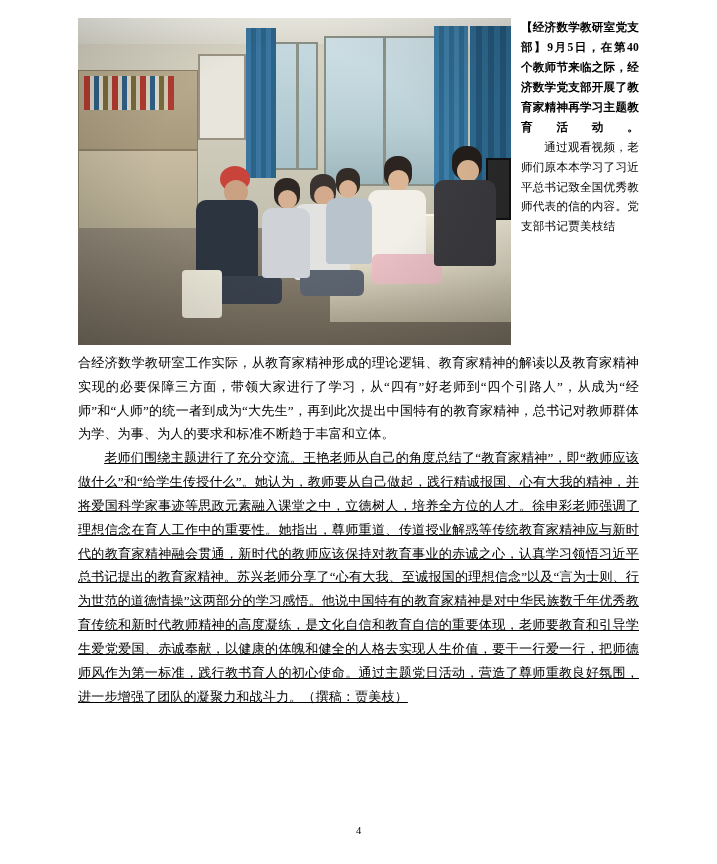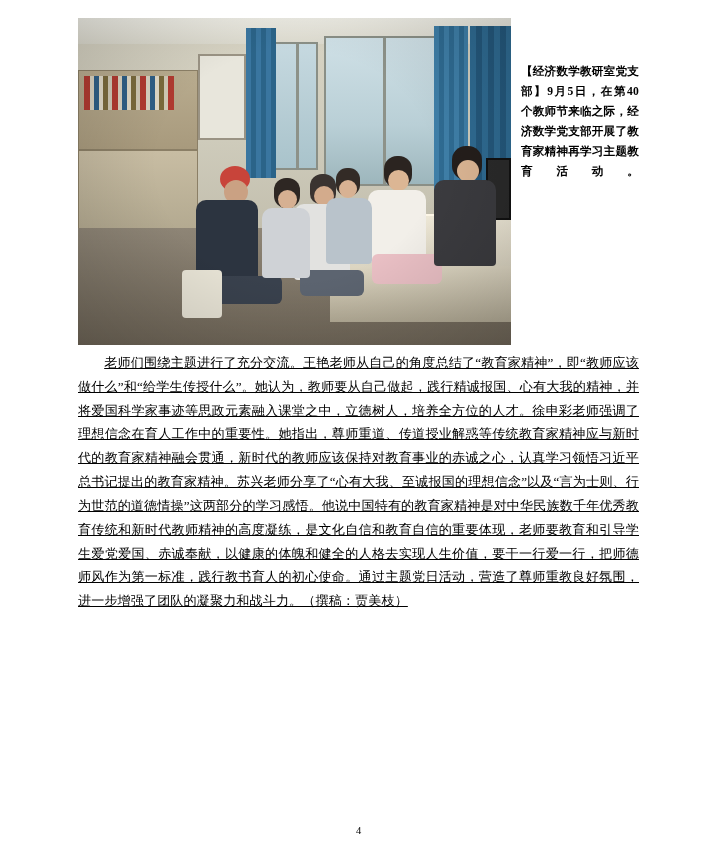--- a/index.html
+++ b/index.html
@@ -122,21 +122,20 @@
   }
   .p-head { position: absolute; border-radius: 50%; }
   .p-body { position: absolute; border-radius: 10px 10px 4px 4px; }
   .ph-vignette {
     position: absolute; inset: 0;
     background: radial-gradient(ellipse at 50% 45%, rgba(0,0,0,0) 45%, rgba(0,0,0,0.18) 100%);
   }
   .right-col {
     float: right;
     width: 118px;
-    margin-top: 44px;
   }
   .right-col p {
     margin: 0;
     font-size: 11.6px;
     line-height: 1.72;
     text-align: justify;
     text-align-last: justify;
     letter-spacing: 0.2px;
     font-family: "Liberation Serif", "DejaVu Serif", serif;
   }
@@ -236,23 +235,25 @@
           <div class="p-head" style="left:261px; top:162px; width:18px; height:18px; background:#d8b293;"></div>
           <div class="p-body" style="left:248px; top:180px; width:46px; height:66px; background:#b9c3cb;"></div>
         </div>
         <div class="p-body" style="left:104px; top:252px; width:40px; height:48px; background:#e6e2d4; border-radius:4px;"></div>
         <div class="ph-vignette"></div>
       </div>
     </div>
 
     <div class="right-col">
       <p class="first">【经济数学教研室党支部】9月5日，在第40个教师节来临之际，经济数学党支部开展了教育家精神再学习主题教育活动。</p>
+      <p class="indent">通过观看视频，老师们原本本学习了习近平总书记致全国优秀教师代表的信的内容。党支部书记贾美枝结</p>
     </div>
 
   </div>
 
   <div class="body-text">
+    <p>合经济数学教研室工作实际，从教育家精神形成的理论逻辑、教育家精神的解读以及教育家精神实现的必要保障三方面，带领大家进行了学习，从“四有”好老师到“四个引路人”，从成为“经师”和“人师”的统一者到成为“大先生”，再到此次提出中国特有的教育家精神，总书记对教师群体为学、为事、为人的要求和标准不断趋于丰富和立体。</p>
     <p class="indent">老师们围绕主题进行了充分交流。王艳老师从自己的角度总结了“教育家精神”，即“教师应该做什么”和“给学生传授什么”。她认为，教师要从自己做起，践行精诚报国、心有大我的精神，并将爱国科学家事迹等思政元素融入课堂之中，立德树人，培养全方位的人才。徐申彩老师强调了理想信念在育人工作中的重要性。她指出，尊师重道、传道授业解惑等传统教育家精神应与新时代的教育家精神融会贯通，新时代的教师应该保持对教育事业的赤诚之心，认真学习领悟习近平总书记提出的教育家精神。苏兴老师分享了“心有大我、至诚报国的理想信念”以及“言为士则、行为世范的道德情操”这两部分的学习感悟。他说中国特有的教育家精神是对中华民族数千年优秀教育传统和新时代教师精神的高度凝练，是文化自信和教育自信的重要体现，老师要教育和引导学生爱党爱国、赤诚奉献，以健康的体魄和健全的人格去实现人生价值，要干一行爱一行，把师德师风作为第一标准，践行教书育人的初心使命。通过主题党日活动，营造了尊师重教良好氛围，进一步增强了团队的凝聚力和战斗力。（撰稿：贾美枝）</p>
   </div>
 
   <div class="page-number">4</div>
 
 </div>
 
 </body></html>

